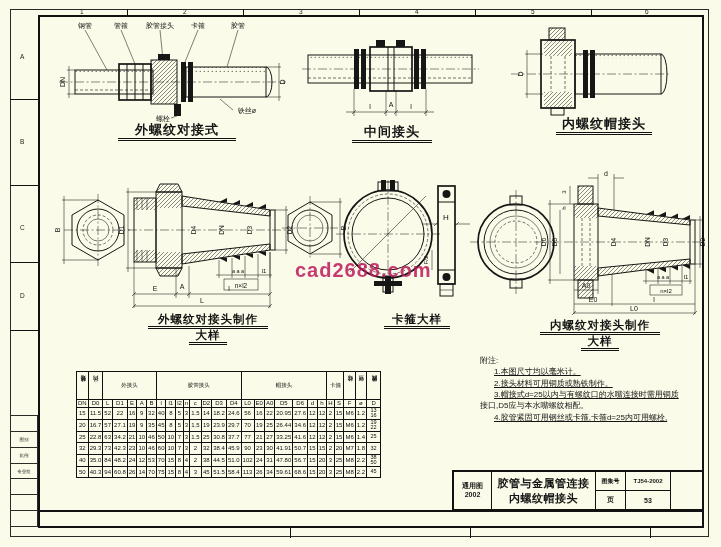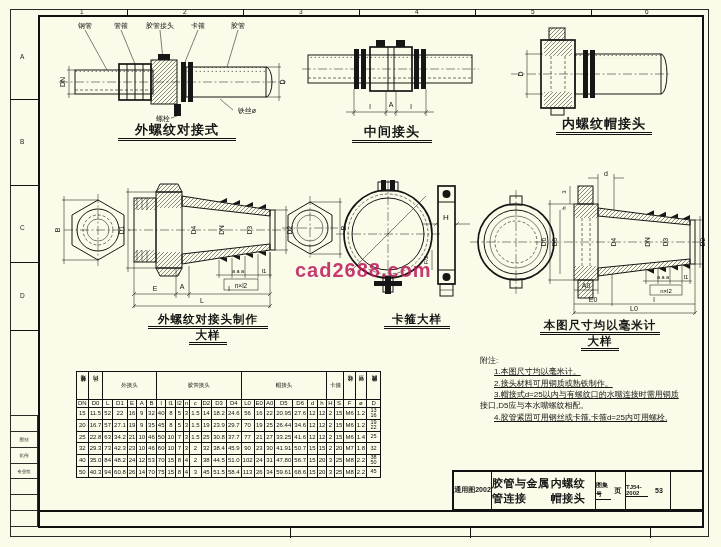--- a/index.html
+++ b/index.html
@@ -21,21 +21,21 @@
   .t7{font-size:7px;}.t65{font-size:6.5px;}.t6{font-size:6px;}.t55{font-size:5.5px;}.t8{font-size:8px;}
   #dtable{position:absolute;left:76px;top:371px;border-collapse:collapse;}
   #dtable th,#dtable td{border:1px solid #111;font-weight:normal;font-size:6px;line-height:1.1;padding:0 1px;text-align:center;white-space:nowrap;color:#111;}
   #dtable thead tr.grp th{font-size:5.5px;height:27px;}
   #dtable th.v{writing-mode:vertical-rl;transform:rotate(180deg);padding:0;max-width:9px;letter-spacing:0;}
   #dtable tbody td{height:10.5px;}
   #dtable td.last{white-space:normal;max-width:11px;font-size:5.5px;line-height:1;}
   #notes{position:absolute;left:452px;top:355px;width:254px;font-size:8px;line-height:1.42;color:#161616;margin-left:28px;}
   #notes .nind{padding-left:14px;text-decoration:underline;}
   #tblock{position:absolute;left:452px;top:470px;width:252px;height:41px;border:2px solid #111;box-sizing:border-box;display:flex;}
-  #tblock .c{border-right:1.5px solid #111;box-sizing:border-box;display:flex;flex-direction:row;justify-content:center;align-items:center;}
+  #tblock .c{border-right:1.5px solid #111;box-sizing:border-box;display:flex;flex-direction:column;justify-content:center;align-items:center;}
   .tb-a{width:38px;font-size:7px;font-weight:bold;line-height:1.2;}
   .tb-b{width:104px;font-size:11px;font-weight:bold;line-height:1.3;letter-spacing:.5px;}
   .tb-c{width:30px;padding:0;}
   .tb-d{width:45px;padding:0;}
   .tb-e{width:31px;border-right:none !important;}
   .halfcell{flex:1;width:100%;display:flex;align-items:center;justify-content:center;box-sizing:border-box;}
   .hdiv{border-bottom:1px solid #111;}
   .fs6{font-size:6px;font-weight:bold;}
   .fs7{font-size:7px;font-weight:bold;}
   #bline{position:absolute;left:38px;top:510px;width:666px;height:2px;background:#111;}
@@ -459,21 +459,21 @@
       <line class="lnt" x1="110" y1="138" x2="148" y2="138"></line>
       <text class="t7" x="129" y="135.5" text-anchor="middle">E0</text>
       <line class="lnt" x1="148" y1="138" x2="231" y2="138"></line>
       <text class="t7" x="190" y="135.5" text-anchor="middle">l</text>
       <line class="lnt" x1="110" y1="147" x2="231" y2="147"></line>
       <line class="lnt" x1="108" y1="149" x2="112" y2="145"></line>
         <line class="lnt" x1="229" y1="149" x2="233" y2="145"></line>
       <text class="t7" x="170" y="144.5" text-anchor="middle">L0</text>
     </g>
   </svg>
-  <div class="cap caps" style="left:540px;top:319px;width:120px;">本图尺寸均以毫米计</div>
+  <div class="cap caps" style="left:540px;top:319px;width:120px;">内螺纹对接头制作</div>
   <div class="cap caps" style="left:581px;top:335px;width:38px;">大样</div>
 
   <div id="wm">cad2688.com</div>
 
   <table id="dtable">
       <thead>
         <tr class="grp">
           <th colspan="1" class="v">公称通径</th>
           <th colspan="1" class="v">内径</th>
           <th colspan="5">外接头</th>

